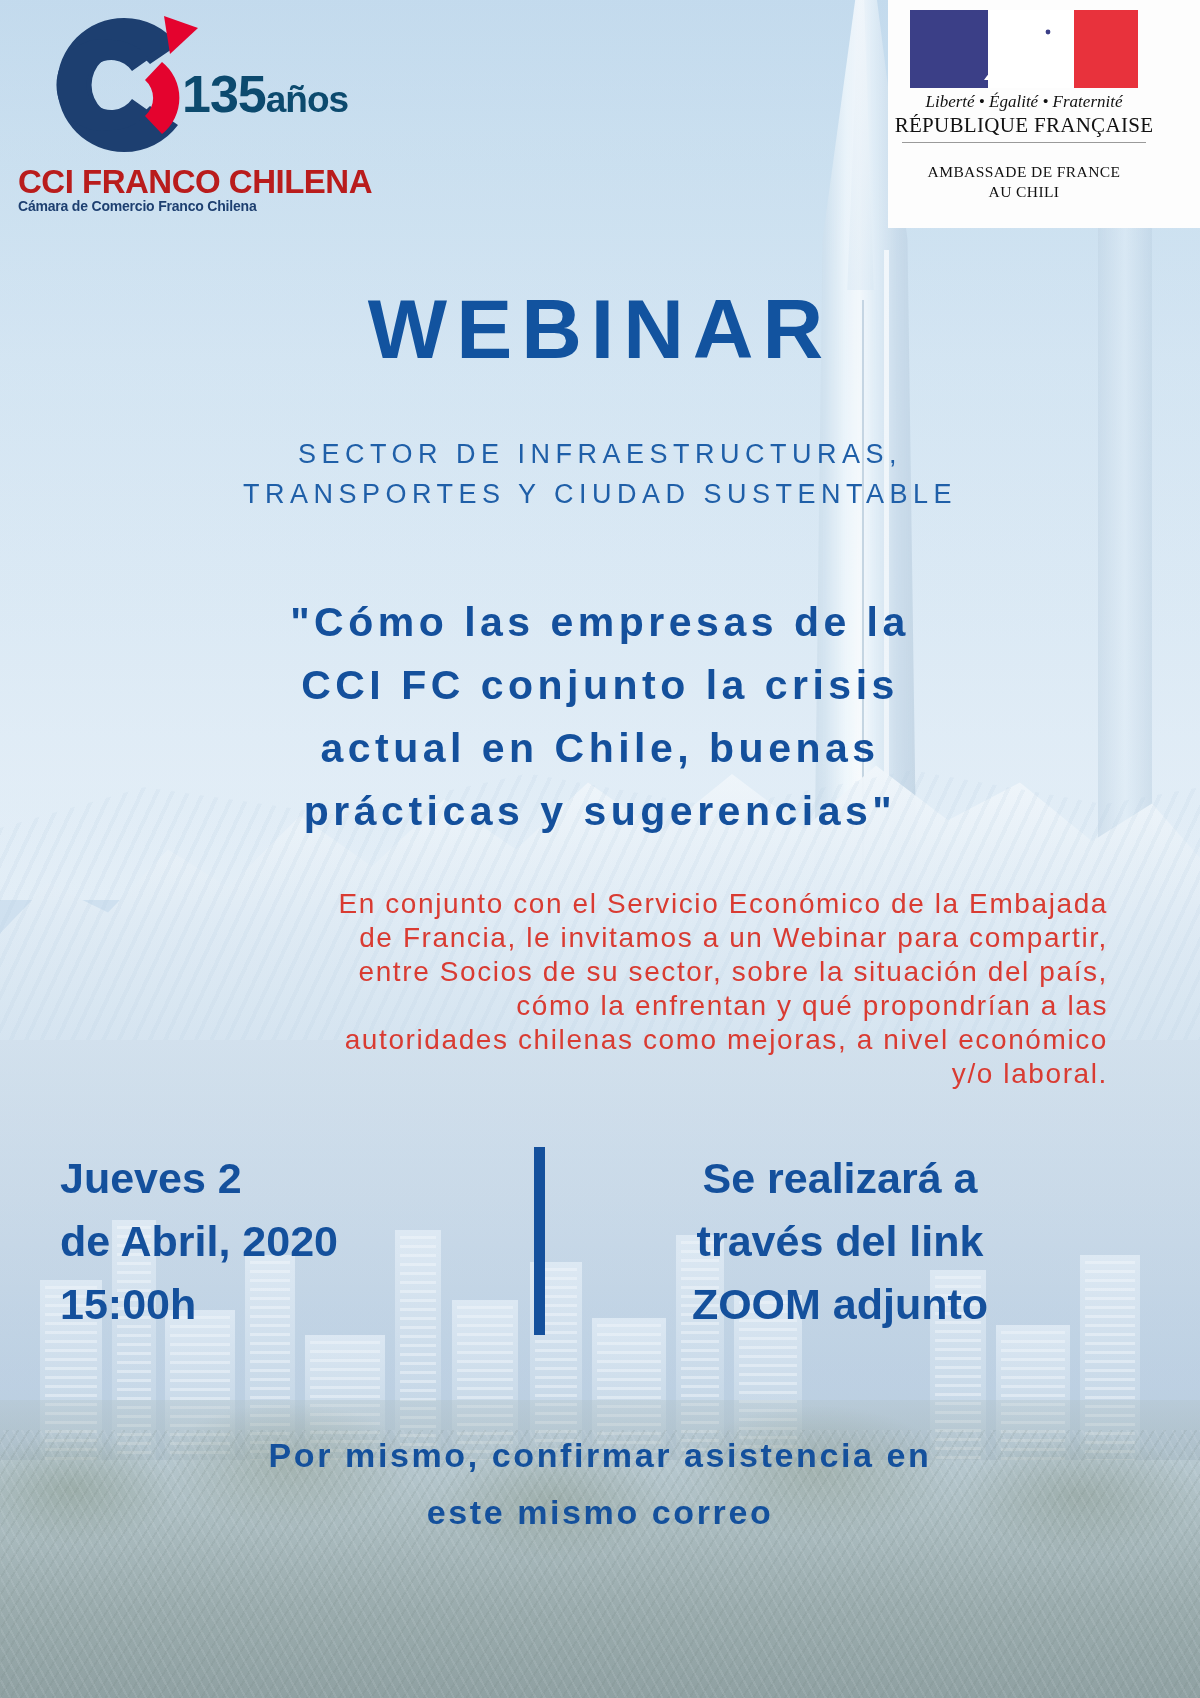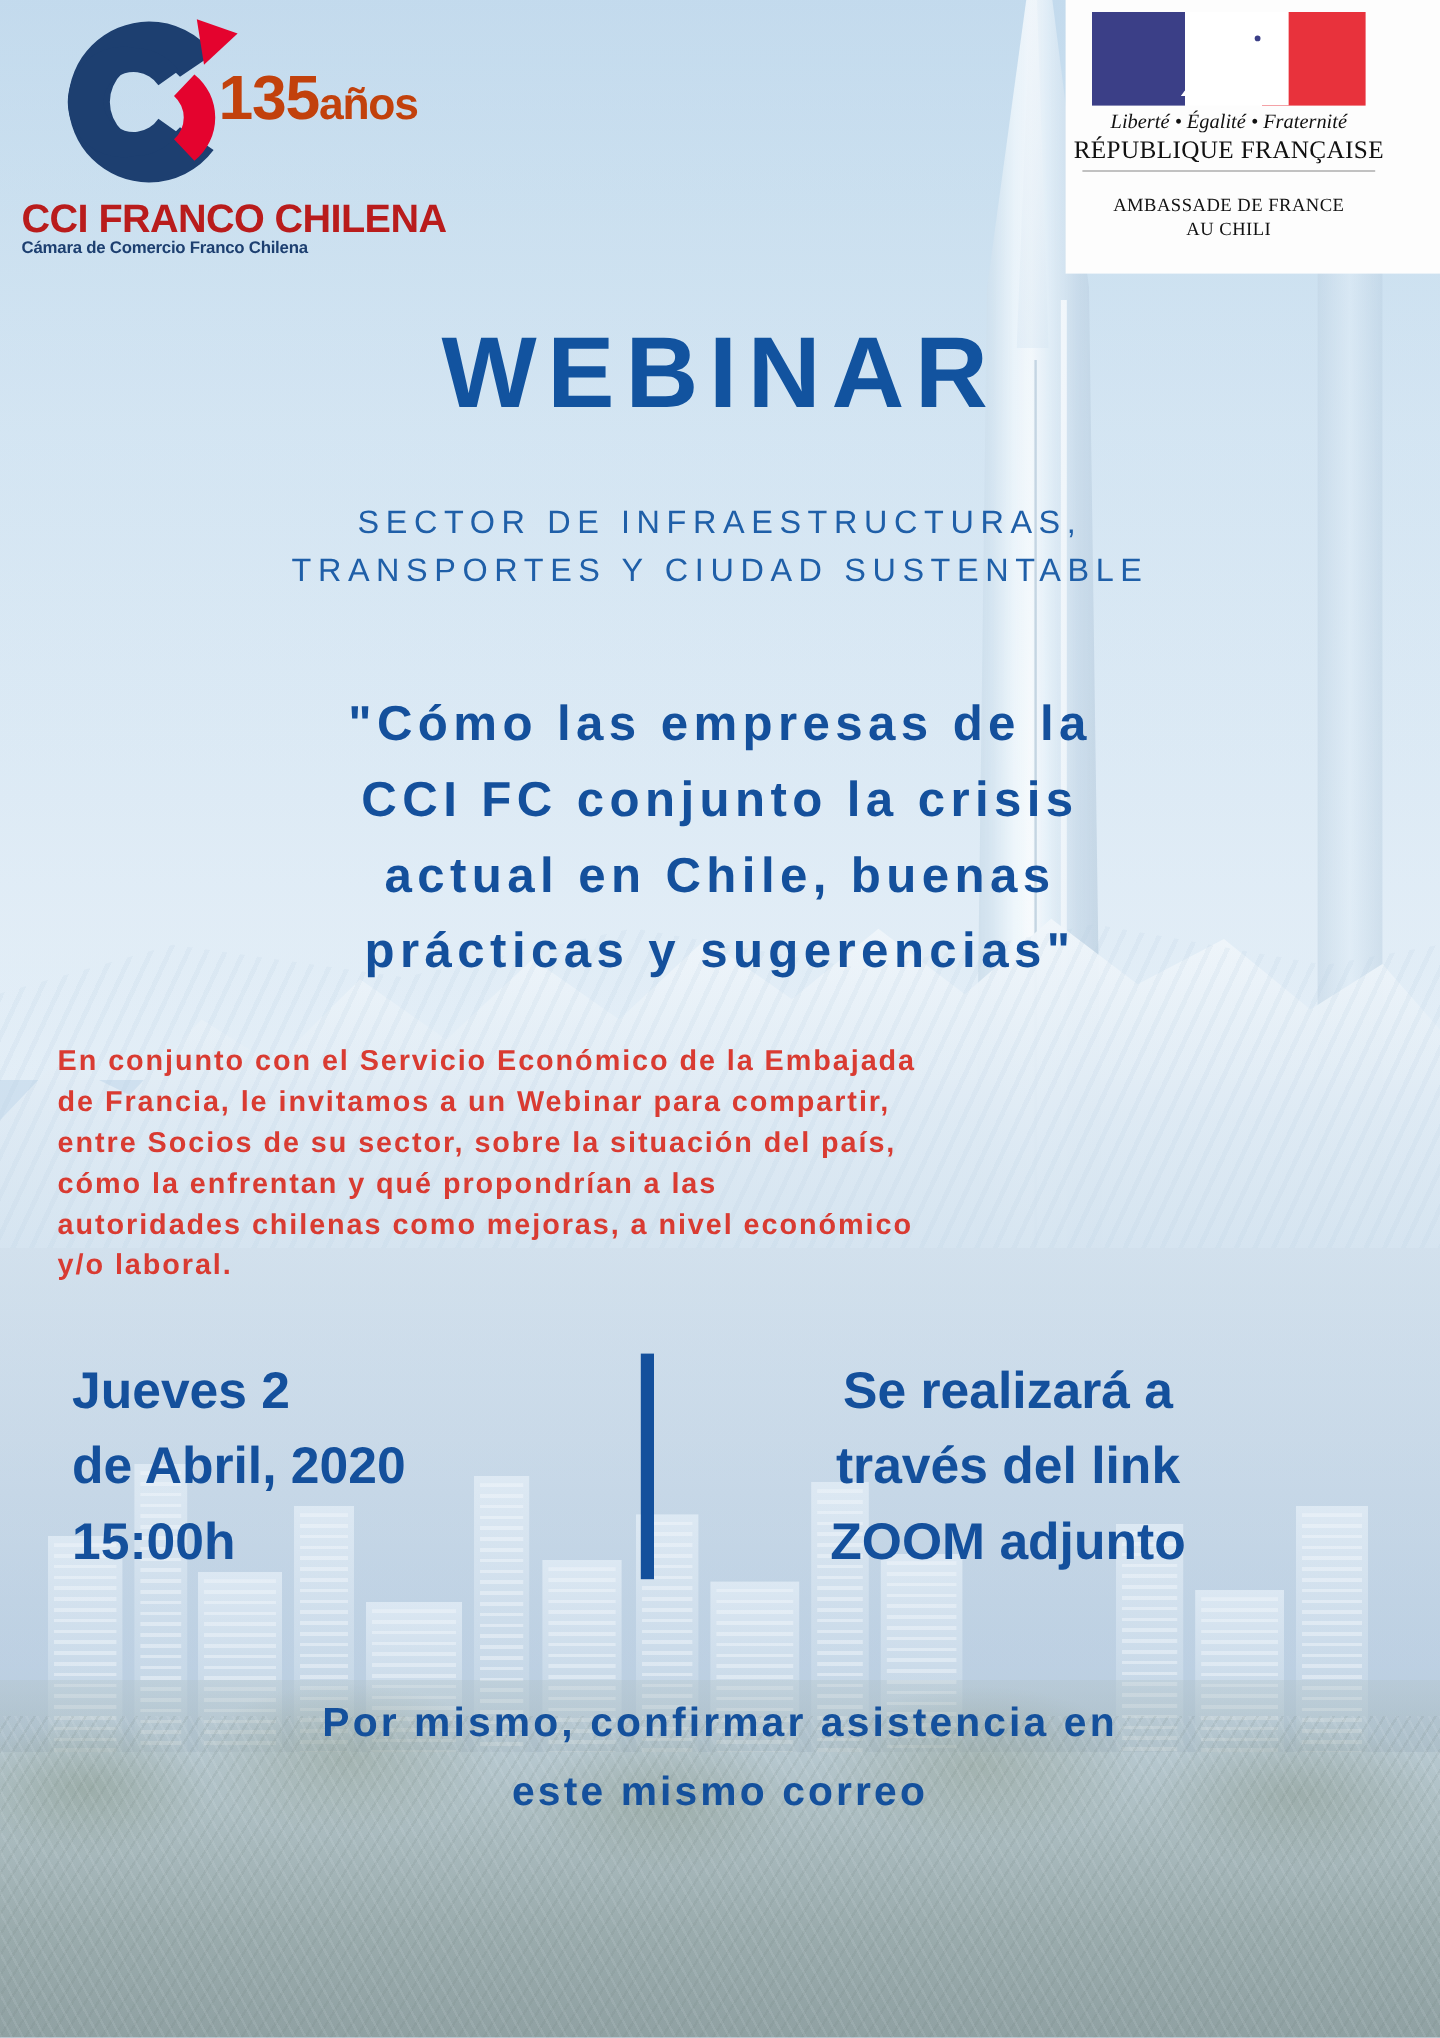--- a/index.html
+++ b/index.html
@@ -93,53 +93,53 @@
     background:
       repeating-linear-gradient(62deg, rgba(255,255,255,.10) 0px, rgba(255,255,255,.10) 2px, rgba(0,0,0,0) 2px, rgba(0,0,0,0) 8px),
       repeating-linear-gradient(-58deg, rgba(60,74,56,.12) 0px, rgba(60,74,56,.12) 2px, rgba(0,0,0,0) 2px, rgba(0,0,0,0) 9px);
   }
   
   .wash{position:absolute;inset:0;background:linear-gradient(180deg,rgba(205,224,240,.30) 0%,rgba(210,228,242,.18) 45%,rgba(200,220,238,.30) 75%,rgba(190,212,232,.38) 100%);}
 
   
   .cci-logo{position:absolute;left:10px;top:8px;width:340px;height:210px;}
   .cci-mark{position:absolute;left:36px;top:2px;width:160px;height:150px;}
-  .cci-135{position:absolute;left:172px;top:48px;font-weight:bold;font-size:52px;color:#c2410c;letter-spacing:-1px;line-height:1;}
+  .cci-135{position:absolute;left:172px;top:60px;font-weight:bold;font-size:52px;color:#0c4a6e;letter-spacing:-1px;line-height:1;}
   .cci-135 .anos{font-size:37px;}
   .cci-name{position:absolute;left:8px;top:155px;font-size:33px;font-weight:bold;color:#b91c1c;letter-spacing:-.5px;white-space:nowrap;}
   .cci-sub{position:absolute;left:8px;top:190px;font-size:14px;font-weight:bold;color:#1d3f70;letter-spacing:-.2px;white-space:nowrap;}
 
   
   .fr-logo{position:absolute;left:888px;top:0px;width:304px;height:228px;background:#fdfdfd;padding-left:26px;}
   .fr-flag{position:absolute;left:22px;top:10px;width:228px;height:78px;
     background:linear-gradient(90deg,#3b3f87 0%,#3b3f87 34%,#ffffff 34%,#ffffff 62%,#e8323c 62%,#e8323c 100%);}
   .fr-marianne{position:absolute;left:90px;top:10px;width:96px;height:78px;}
   .fr-motto{position:absolute;left:0;top:92px;width:272px;text-align:center;font-family:"Liberation Serif","DejaVu Serif",serif;font-style:italic;font-size:17px;color:#111;}
   .fr-rep{position:absolute;left:0;top:113px;width:272px;text-align:center;font-family:"Liberation Serif","DejaVu Serif",serif;font-size:21px;color:#111;letter-spacing:.3px;}
   .fr-rule{position:absolute;left:14px;top:142px;width:244px;height:1px;background:#9a9a9a;}
   .fr-amb1{position:absolute;left:0;top:163px;width:272px;text-align:center;font-family:"Liberation Serif","DejaVu Serif",serif;font-size:15.5px;color:#111;letter-spacing:.4px;}
   .fr-amb2{position:absolute;left:0;top:183px;width:272px;text-align:center;font-family:"Liberation Serif","DejaVu Serif",serif;font-size:15.5px;color:#111;letter-spacing:.4px;}
 
   
-  .content{position:absolute;inset:0;}
+  .content{position:absolute;inset:0;margin-top:19px;}
   .webinar{
     position:absolute;left:0;top:268px;width:1200px;text-align:center;
     font-size:84px;font-weight:bold;color:#12539f;letter-spacing:9px;line-height:1;
   }
   .subtitle{
     position:absolute;left:0;top:415px;width:1200px;text-align:center;
     font-size:27px;font-weight:500;color:#1f5fa8;letter-spacing:5.5px;line-height:40px;
   }
   .quote{
     position:absolute;left:0;top:572px;width:1200px;text-align:center;
     font-size:41px;font-weight:bold;color:#14509c;letter-spacing:4.5px;line-height:63px;
   }
   .intro{
-    position:absolute;left:48px;top:868px;width:1060px;text-align:left;
-    font-size:24px;font-weight:bold;color:#d93b32;letter-spacing:1.6px;line-height:34px;
+    position:absolute;left:48px;top:868px;width:1060px;text-align:right;
+    font-size:28px;font-weight:normal;color:#d93b32;letter-spacing:1.6px;line-height:34px;
   }
   .divider{position:absolute;left:534px;top:1128px;width:11px;height:188px;background:#14509c;}
   .col-date{
     position:absolute;left:60px;top:1128px;width:440px;text-align:left;
     font-size:43px;font-weight:bold;color:#14509c;line-height:63px;
   }
   .col-link{
     position:absolute;left:600px;top:1128px;width:480px;text-align:center;
     font-size:43px;font-weight:bold;color:#14509c;line-height:63px;
   }

